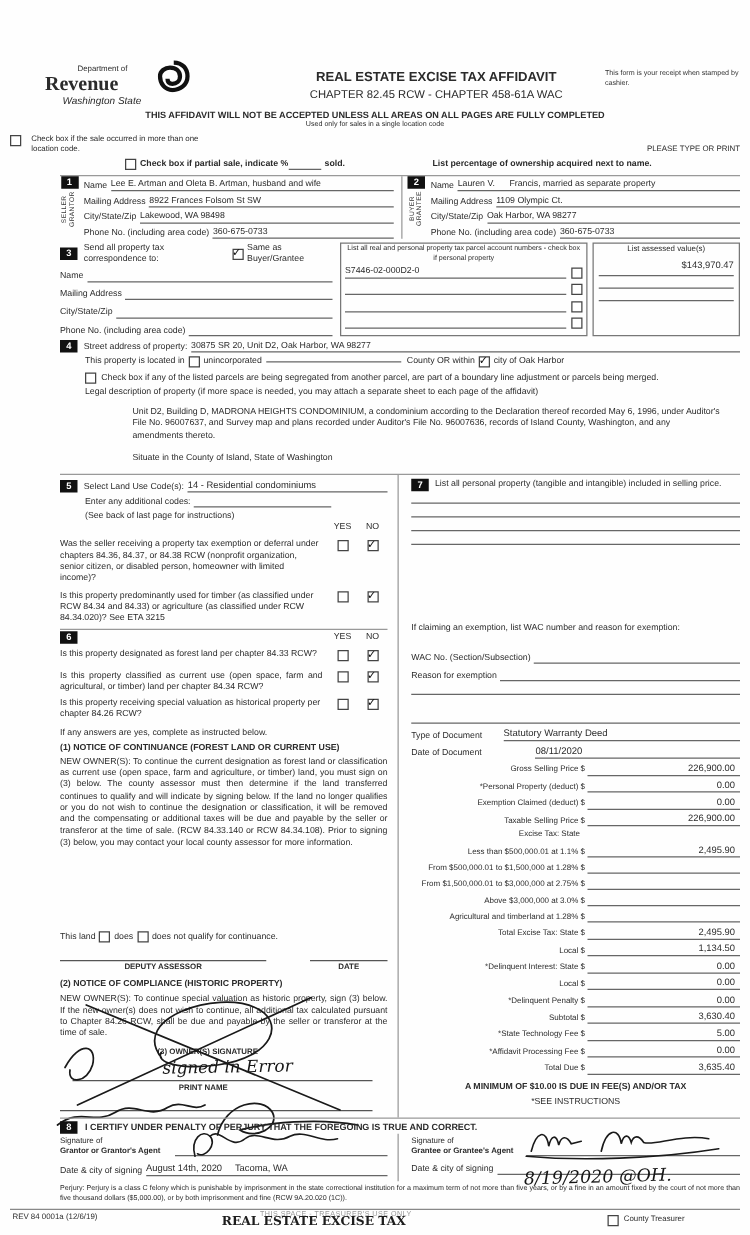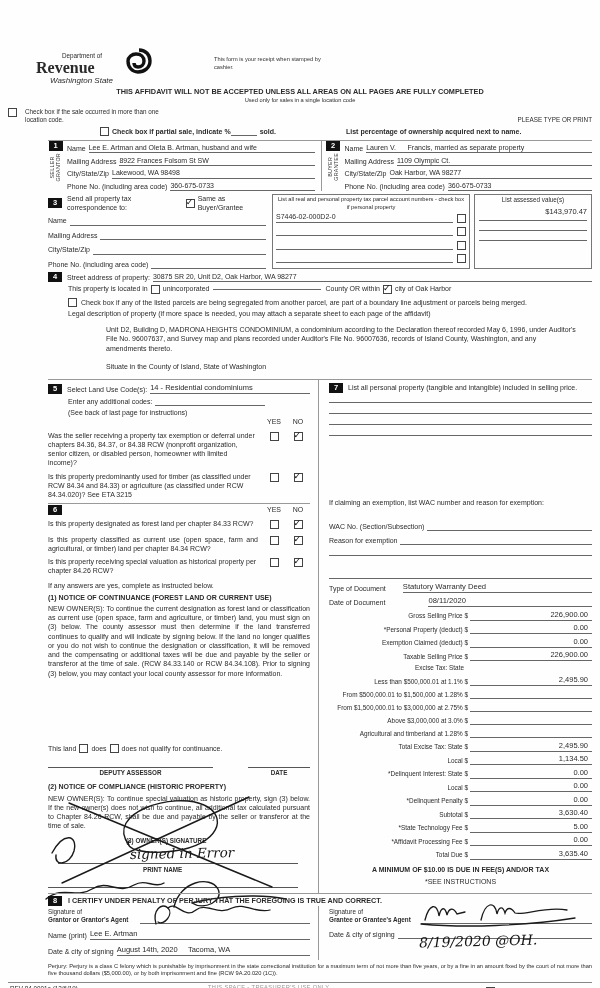--- a/index.html
+++ b/index.html
@@ -45,20 +45,24 @@
 
   <div style="display:flex;align-items:flex-start;">
     <div style="width:178px;position:relative;padding-left:28px;">
       <div class="sm" style="margin-left:26px;">Department of</div>
       <div style="font-family:'Liberation Serif',serif;font-weight:bold;font-size:16px;line-height:1;">Revenue</div>
       <div style="font-style:italic;font-size:8px;margin-left:14px;">Washington State</div>
       <svg width="26" height="26" style="position:absolute;left:118px;top:-4px;">
         <path d="M13,2 C20,2 24,7 24,13 C24,20 18,24 12,24 C6,24 2,19 2,13 C2,9 6,6 10,6 C15,6 18,9 18,13 C18,17 15,19 12,19 C9,19 8,17 8,15" fill="none" stroke="#111" stroke-width="3.4"></path>
       </svg>
     </div>
+    <div style="flex:1;text-align:center;padding-top:4px;">
+      <div class="b" style="font-size:10.5px;">REAL ESTATE EXCISE TAX AFFIDAVIT</div>
+      <div style="font-size:9px;">CHAPTER 82.45 RCW - CHAPTER 458-61A WAC</div>
+    </div>
     <div class="tiny" style="width:108px;padding-top:4px;color:#333;">This form is your receipt when stamped by cashier.</div>
   </div>
 
   <div class="b" style="text-align:center;font-size:7.3px;margin-top:0;">THIS AFFIDAVIT WILL NOT BE ACCEPTED UNLESS ALL AREAS ON ALL PAGES ARE FULLY COMPLETED</div>
   <div class="tiny" style="text-align:center;margin-top:1px;">Used only for sales in a single location code</div>
 
   <div style="display:flex;margin-top:3px;">
     <span class="cb"></span>
     <span class="sm" style="width:150px;padding-left:8px;">Check box if the sale occurred in more than one location code.</span>
     <span style="flex:1"></span>
@@ -410,24 +414,20 @@
           <span class="sm" style="width:92px;"><span>Signature of</span><br><span class="b">Grantor or Grantor's Agent</span></span>
           <span class="ul"></span>
         </div>
         <svg class="sig" width="140" height="30" style="left:100px;top:-6px;" viewBox="0 0 140 30">
           <g fill="none" stroke="#1a1a1a" stroke-width="1.3" stroke-linecap="round">
             <path d="M8,24 C4,10 14,2 20,8 C26,14 16,26 10,22"></path>
             <path d="M20,8 C28,0 36,20 48,10 C58,2 70,16 84,8 C96,2 108,14 122,10"></path>
           </g>
         </svg>
         <div class="r" style="margin-top:5px;">
-              <span class="lbl">Name (print)</span>
-              <span class="ul" style="font-size:7.5px;">Lee E. Artman</span>
-            </div>
-        <div class="r" style="margin-top:5px;">
               <span class="lbl">Date &amp; city of signing</span>
               <span class="ul" style="font-size:7.5px;white-space:pre;">August 14th, 2020     Tacoma, WA</span>
             </div>
       </div>
       <div style="flex:1;padding:2px 0 4px 10px;position:relative;">
         <div class="r">
           <span class="sm" style="width:92px;"><span>Signature of</span><br><span class="b">Grantee or Grantee's Agent</span></span>
           <span class="ul"></span>
         </div>
         <svg class="sig" width="170" height="34" style="left:96px;top:-10px;" viewBox="0 0 170 34">

